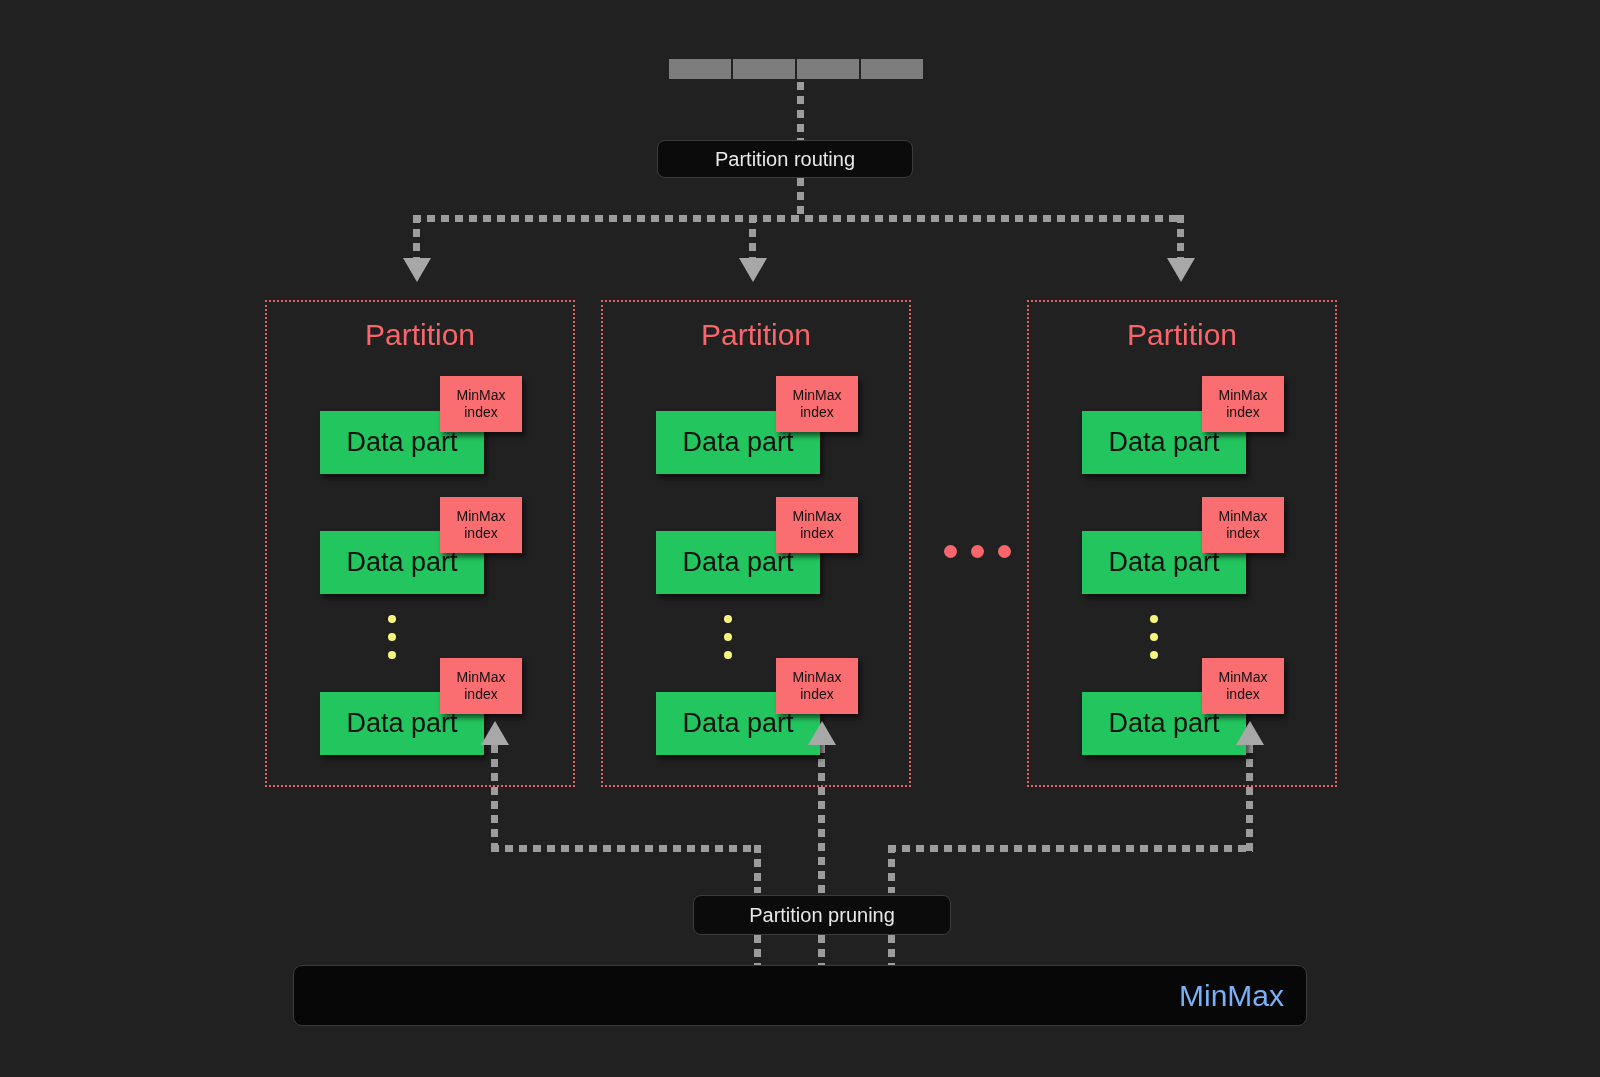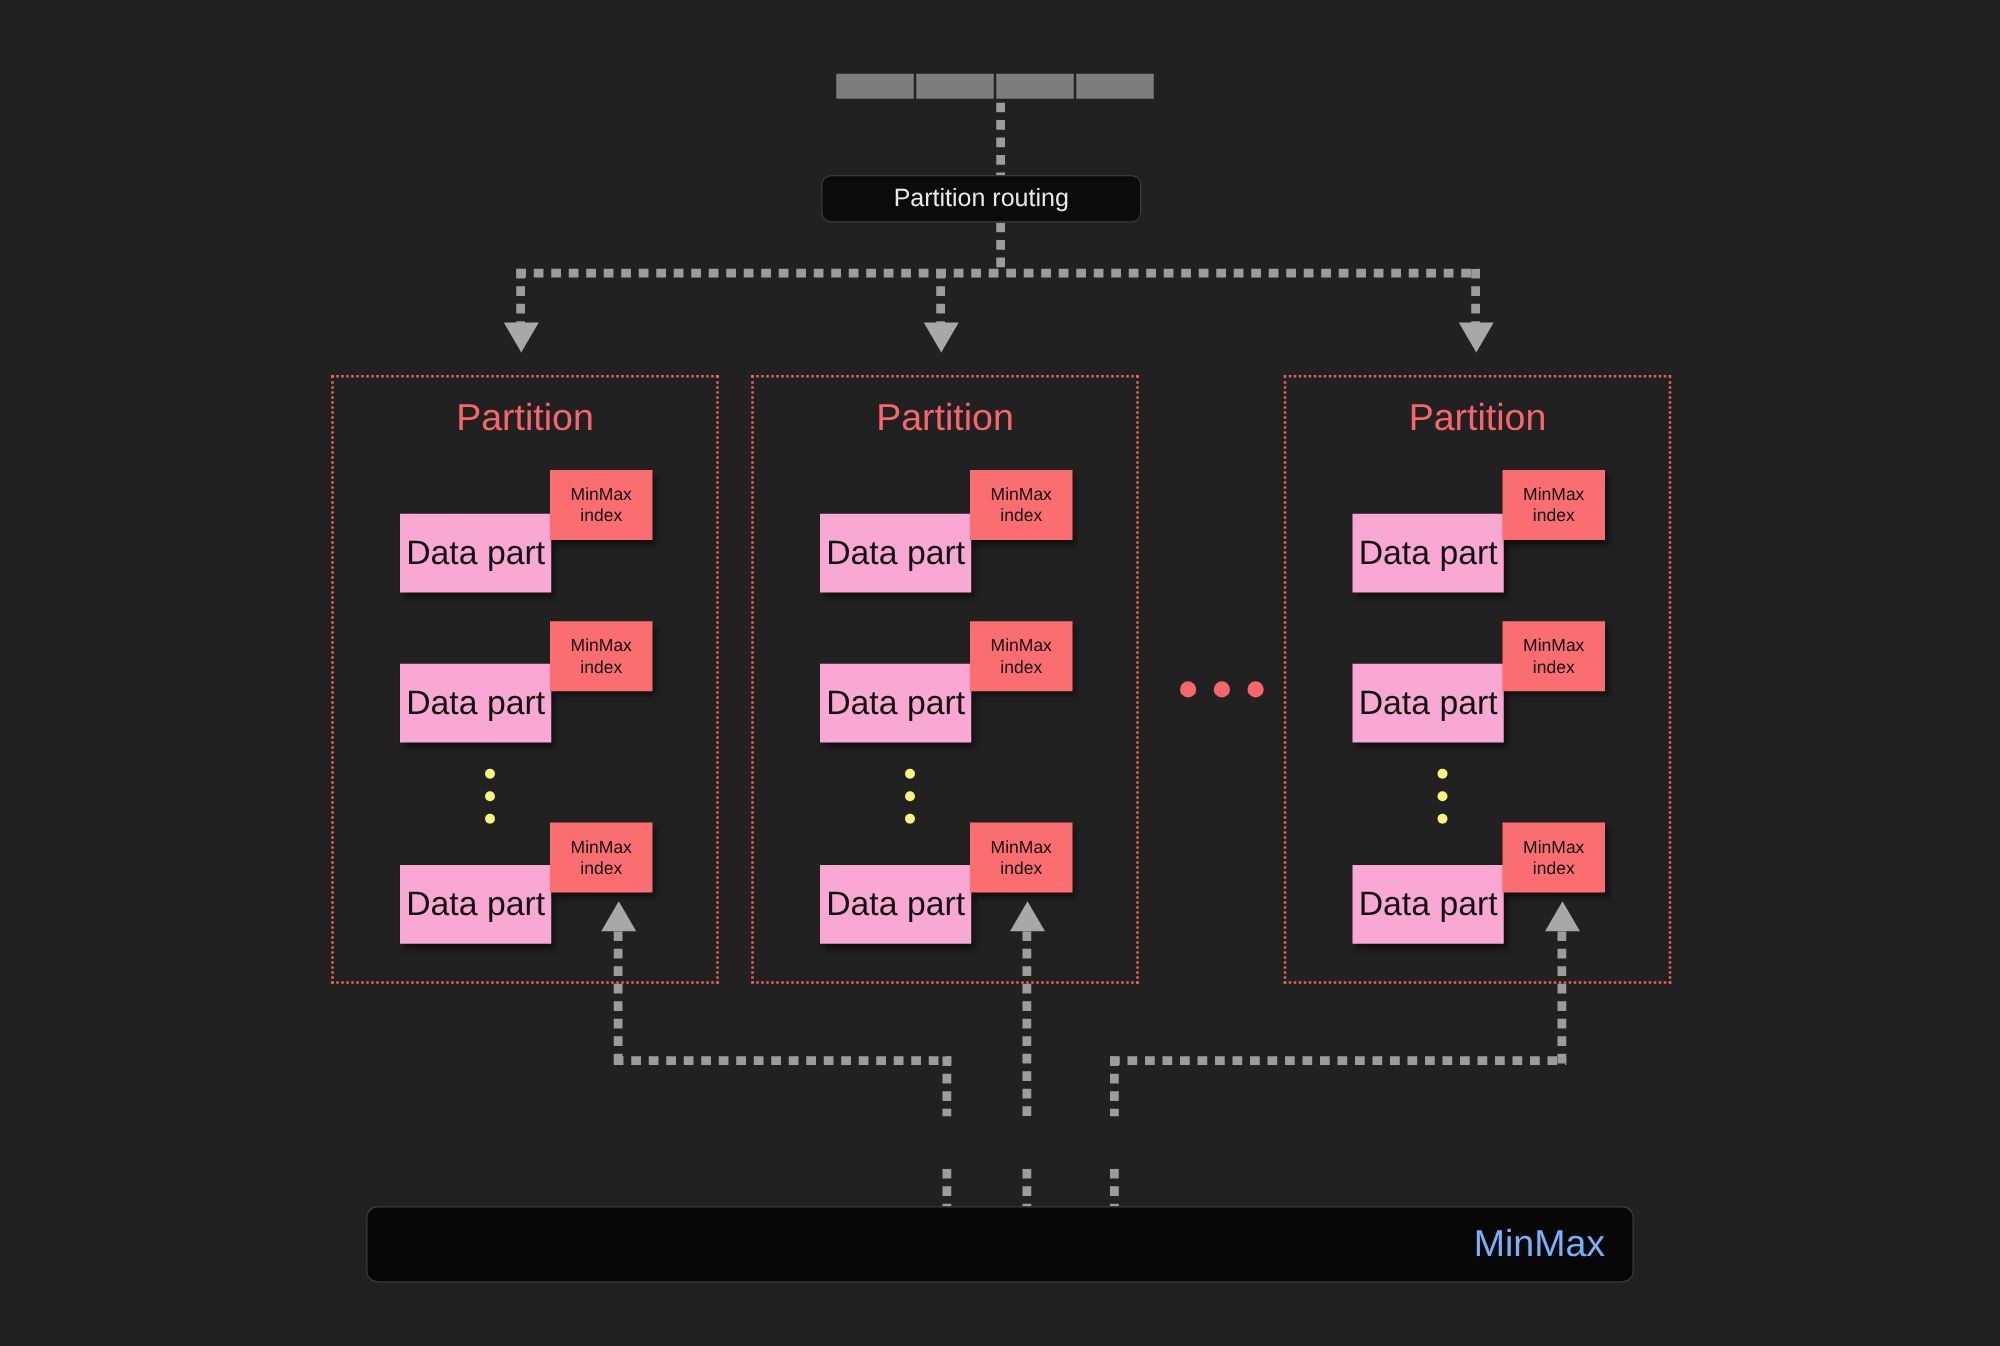--- a/index.html
+++ b/index.html
@@ -78,23 +78,23 @@
     top: 16px;
     left: 0;
     right: 0;
     text-align: center;
     color: #f8656a;
     font-size: 30px;
   }
 
   .datapart {
     position: absolute;
-    width: 121px;
+    width: 164px;
     height: 63px;
-    background: #f9a8d4;
+    background: #22c55e;
     color: #111;
     font-size: 27px;
     display: flex;
     align-items: center;
     justify-content: center;
     box-shadow: 3px 4px 5px rgba(0,0,0,0.55);
     z-index: 3;
   }
   .minmax {
     position: absolute;
@@ -346,20 +346,23 @@
   <div class="vline" style="left:754px; top:845px; height:48px;"></div>
 
   <div class="arrow-up" style="left:808px; top:721px;"></div>
   <div class="vline" style="left:818px; top:745px; height:148px;"></div>
 
   <div class="arrow-up" style="left:1236px; top:721px;"></div>
   <div class="vline" style="left:1246px; top:745px; height:107px;"></div>
   <div class="hline" style="left:888px; top:845px; width:365px;"></div>
   <div class="vline" style="left:888px; top:845px; height:48px;"></div>
 
+  <div class="chip" style="left:693px; top:895px; width:258px; height:40px;">
+    <span>Partition pruning</span>
+  </div>
 
   <div class="vline" style="left:754px; top:935px; height:30px;"></div>
   <div class="vline" style="left:818px; top:935px; height:30px;"></div>
   <div class="vline" style="left:888px; top:935px; height:30px;"></div>
 
   <div class="darkbar" style="left:293px; top:965px; width:1014px; height:61px;">
     <span class="bar-label">MinMax</span>
   </div>
 
 </div>

